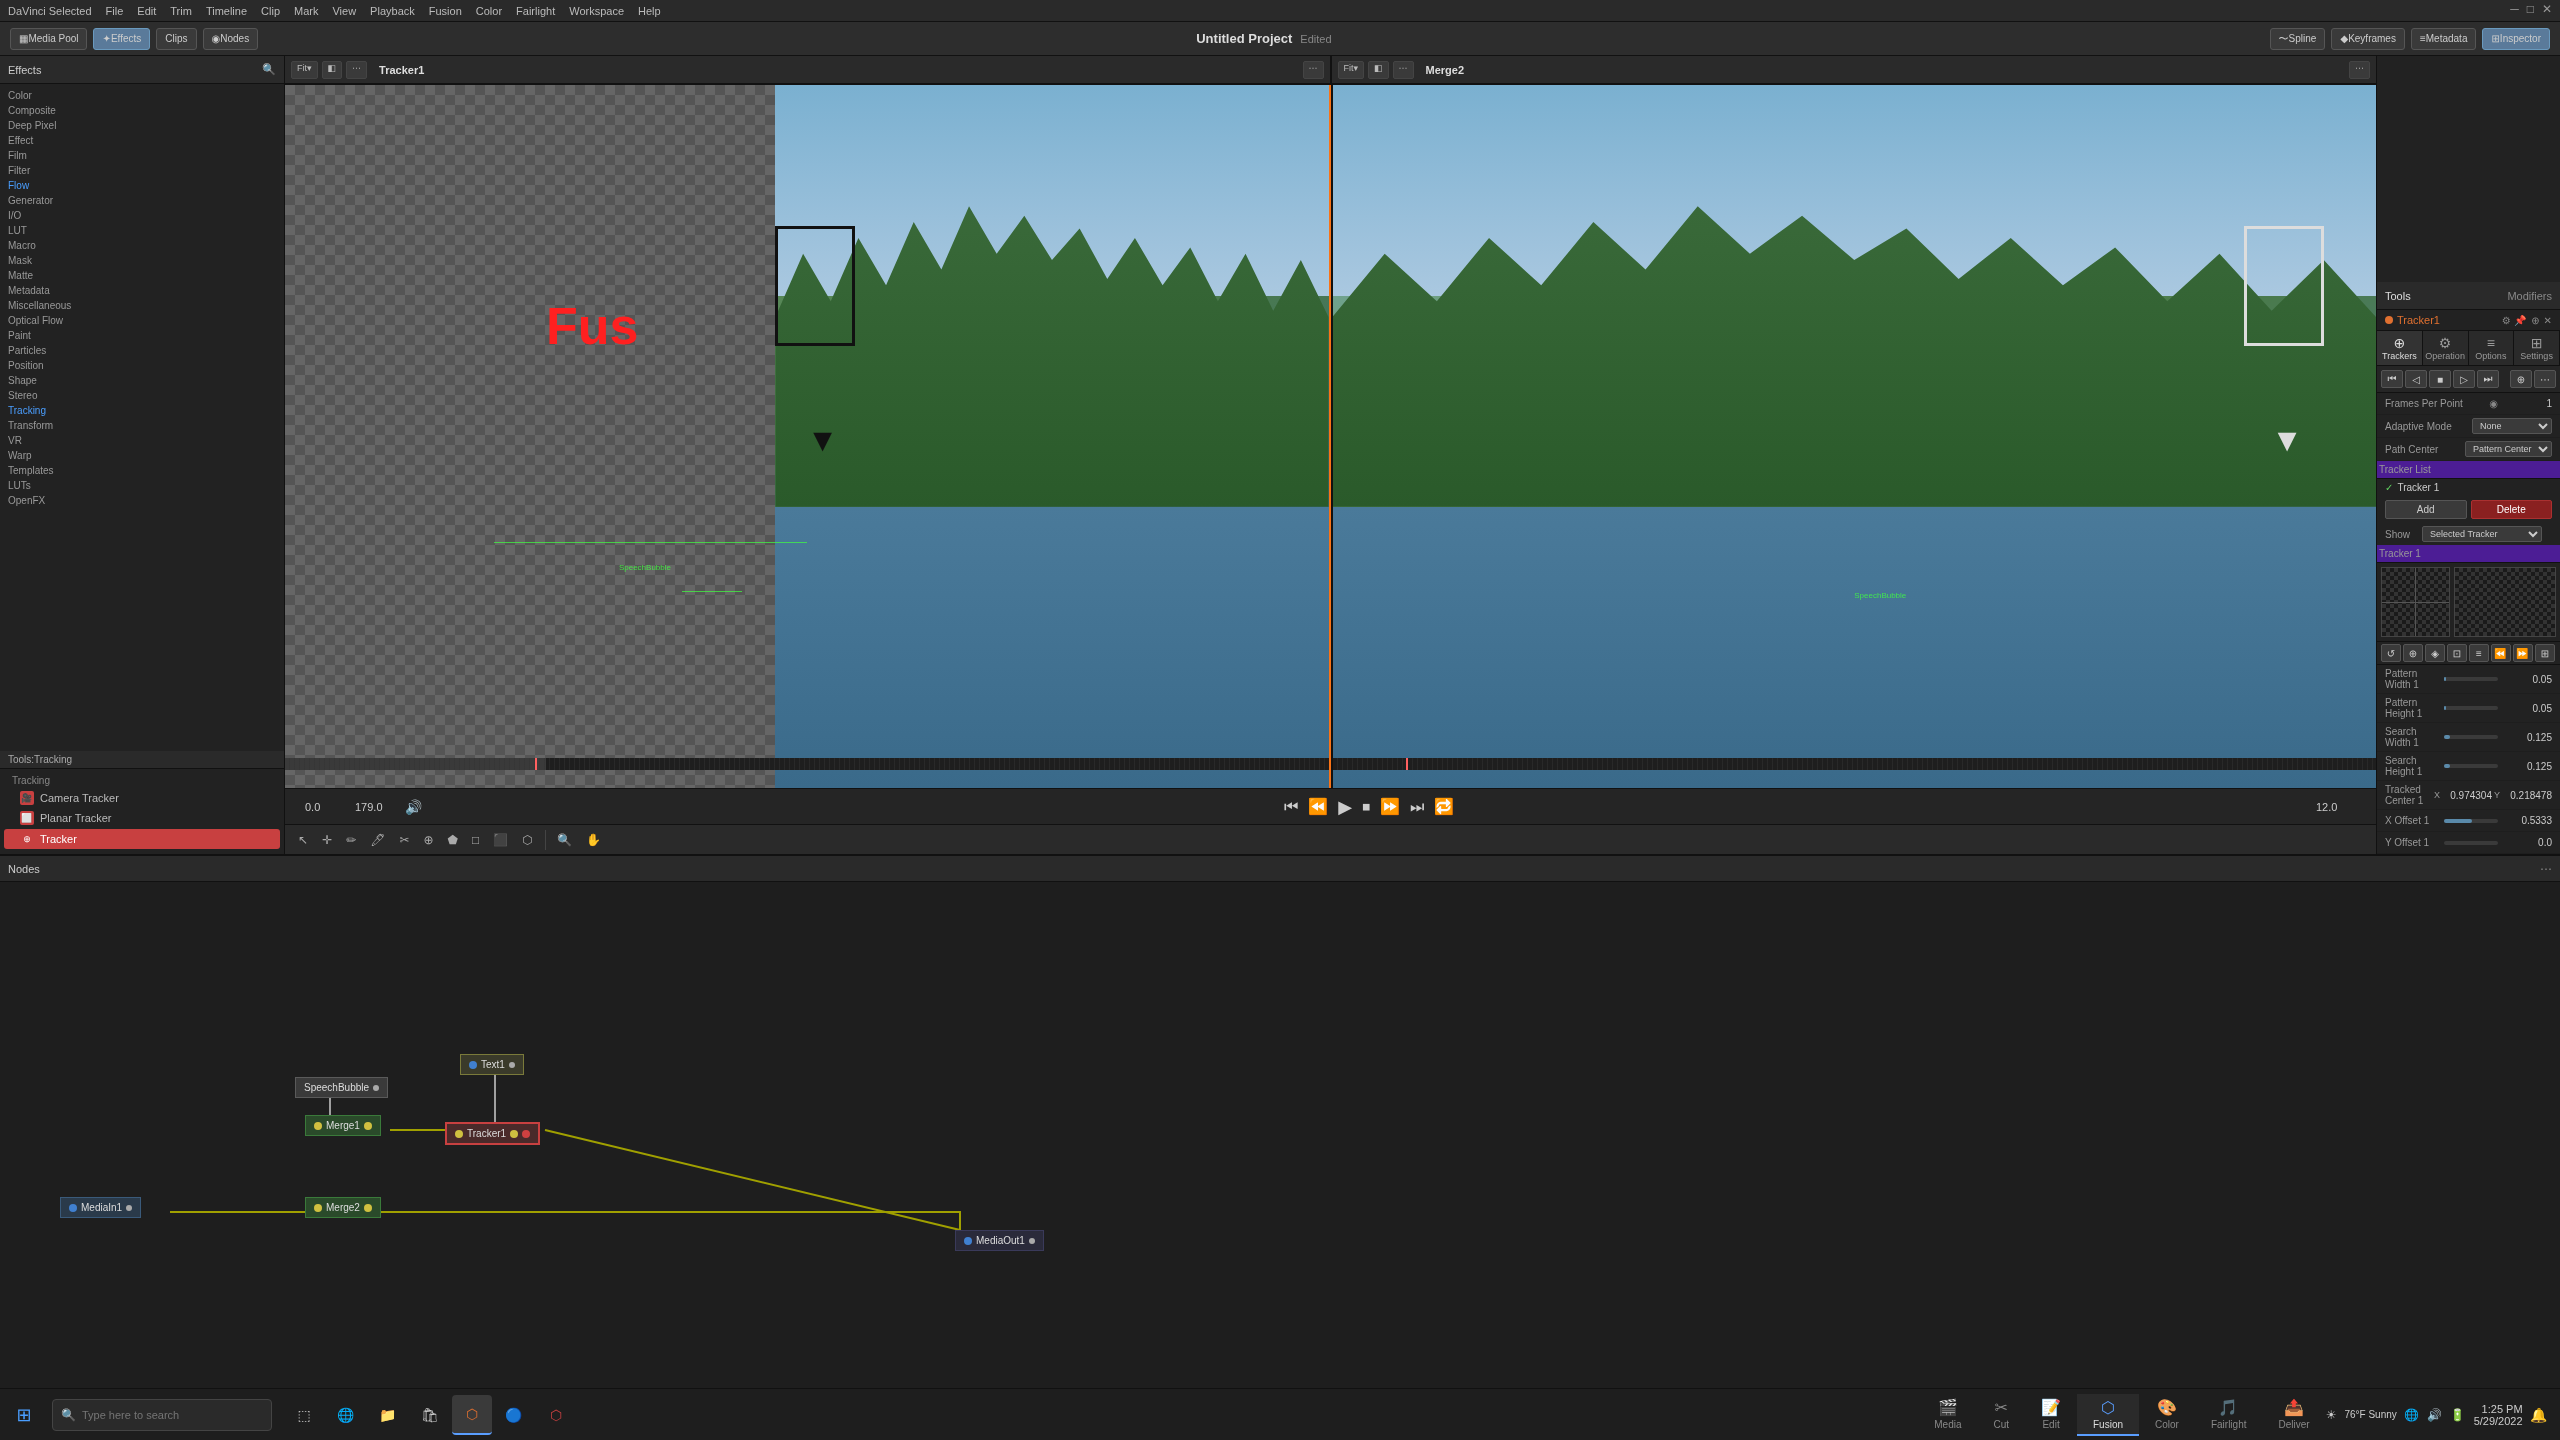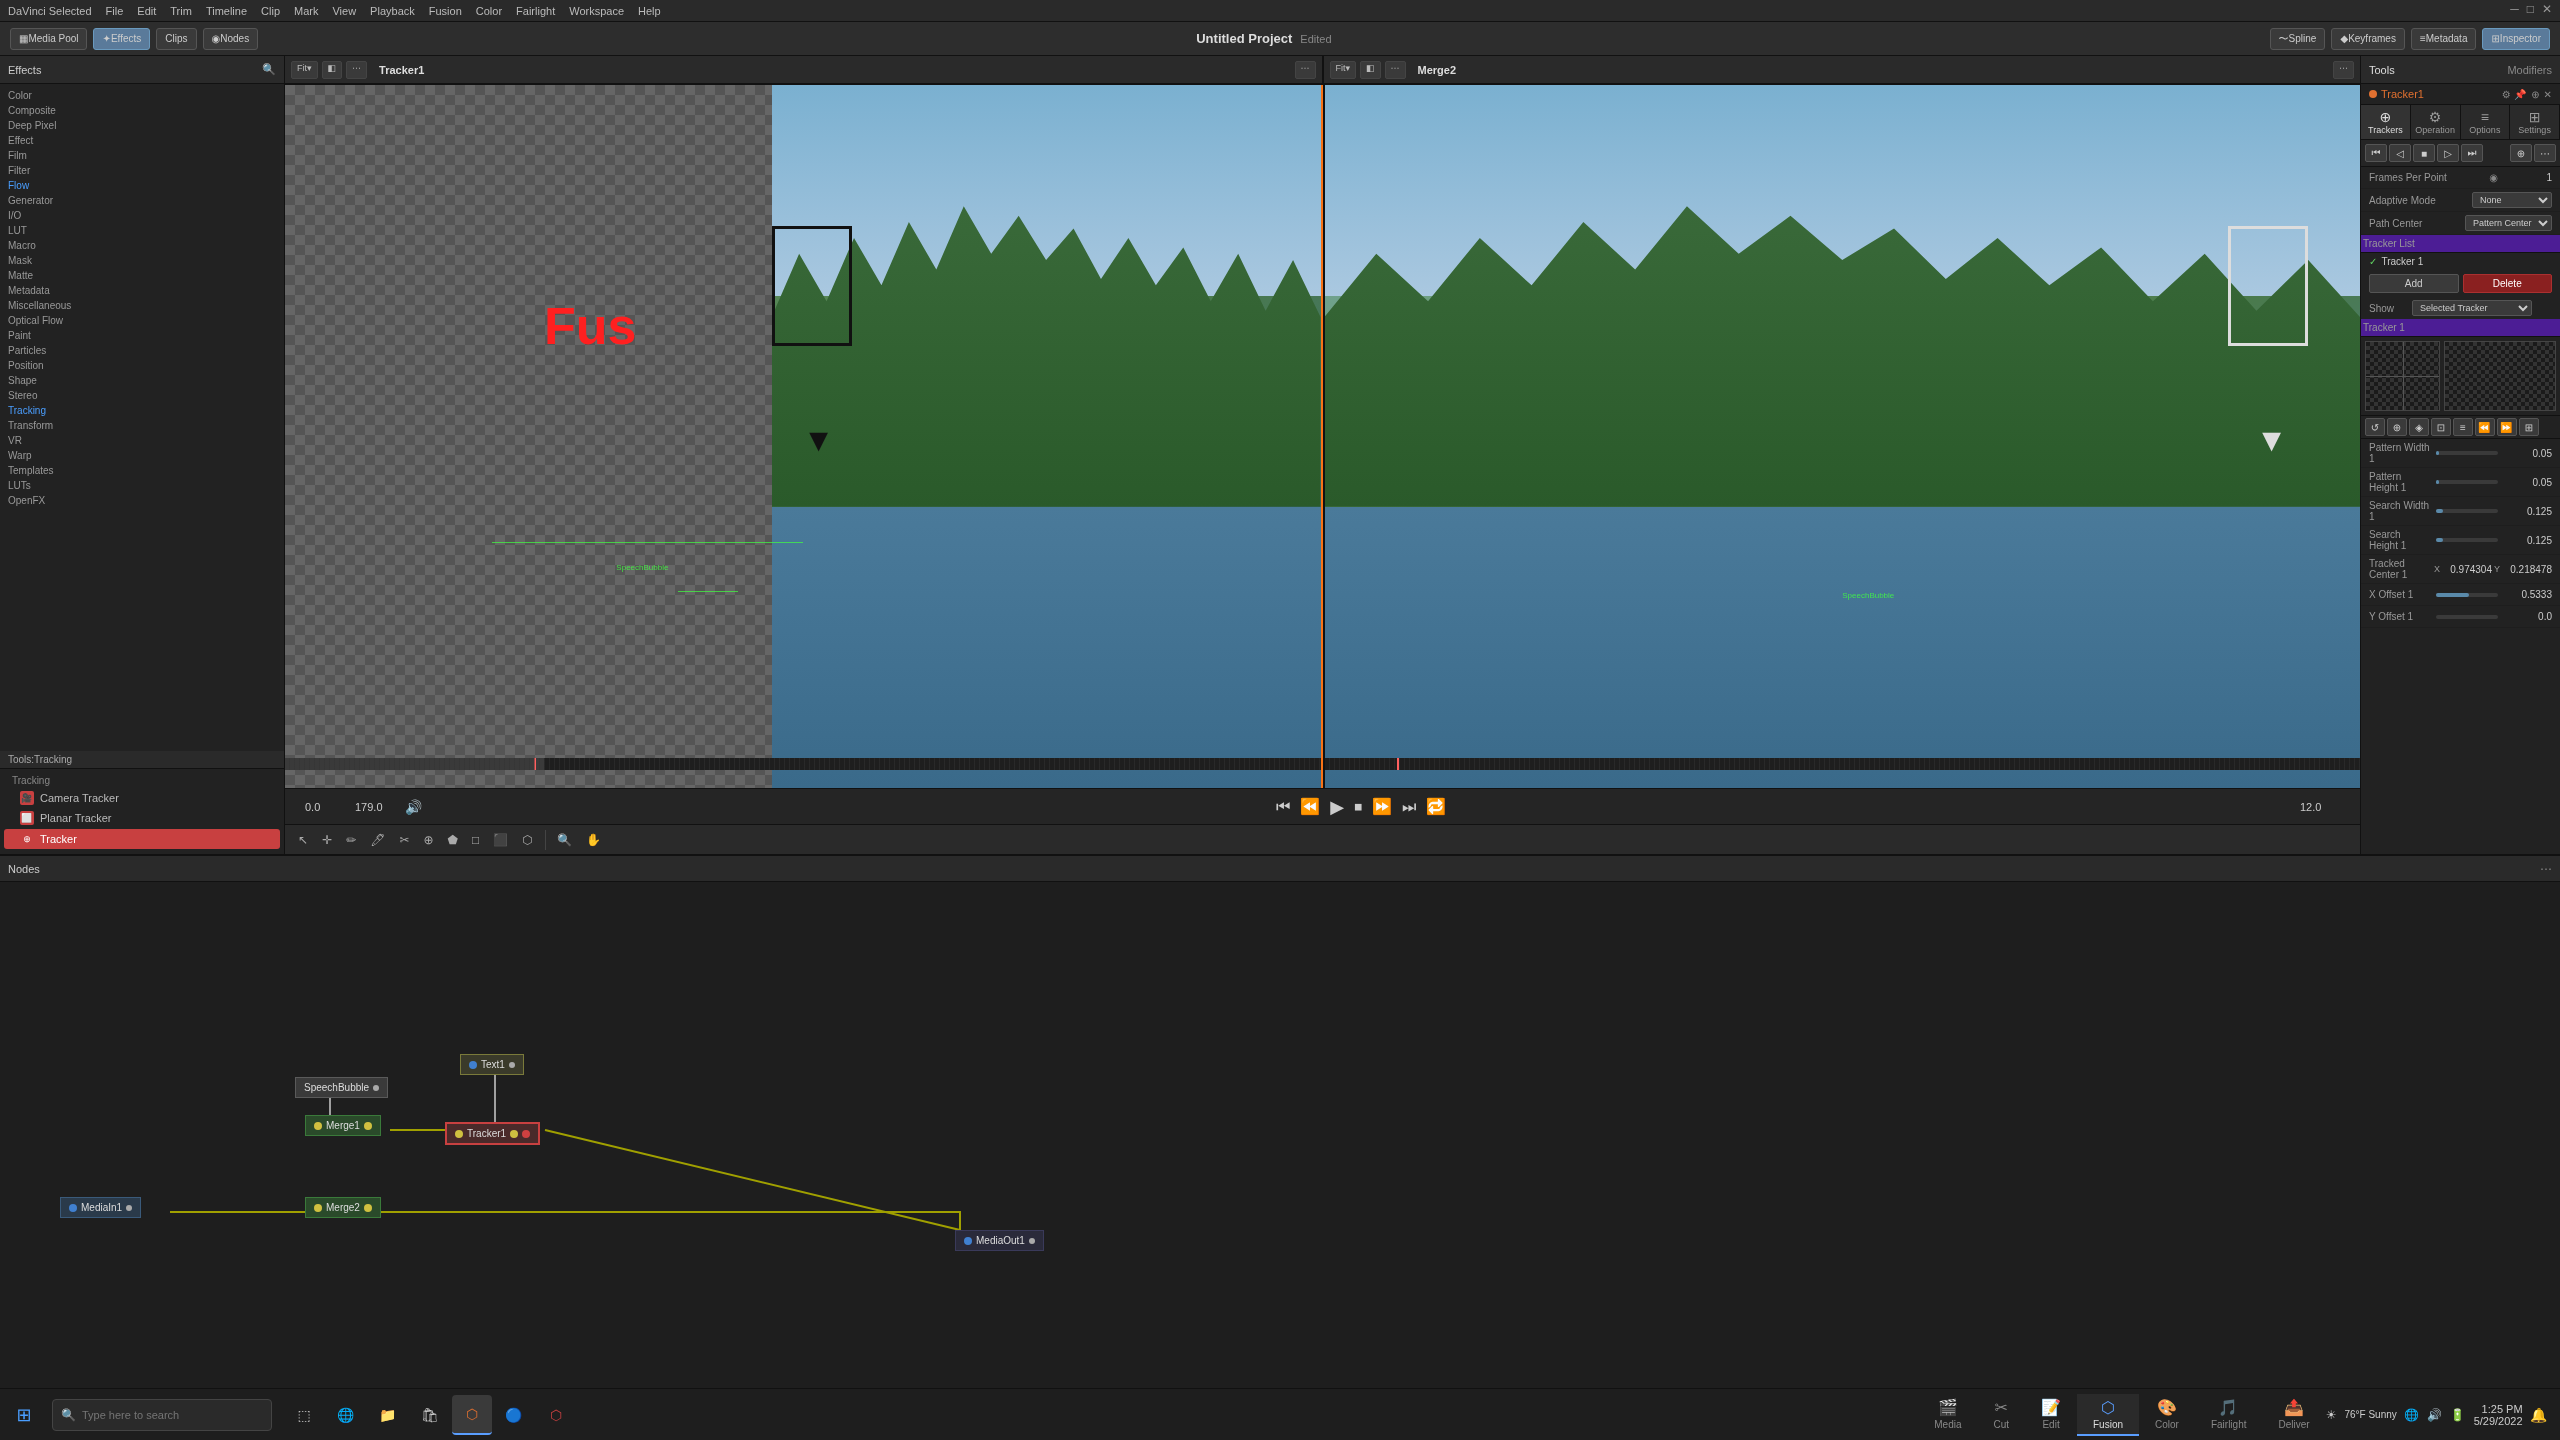--- a/index.html
+++ b/index.html
@@ -324,25 +324,26 @@
       border: 1px solid transparent;
       color: #aaa;
       padding: 2px 4px;
       border-radius: 2px;
       cursor: pointer;
       font-size: 12px;
     }
 
     
     .inspector-panel {
-      width: 200px;
+      width: 184px;
       background: #222;
       border-left: 1px solid #111;
       display: flex;
       flex-direction: column;
+      justify-content: flex-end;
     }
     .inspector-header {
       background: #2a2a2a;
       padding: 4px 8px;
       font-size: 11px;
       color: #ccc;
       border-bottom: 1px solid #111;
       display: flex;
       justify-content: space-between;
       align-items: center;
@@ -459,21 +460,21 @@
       padding: 3px;
       border-radius: 2px;
       cursor: pointer;
       text-align: center;
     }
 
     .show-row {
       display: flex;
       align-items: center;
       padding: 3px 8px;
-      gap: 18px;
+      gap: 12px;
     }
     .show-label { color: #999; font-size: 10px; }
 
     
     .nodes-section {
       flex: 1;
       background: #1e1e1e;
       position: relative;
       display: flex;
       flex-direction: column;

